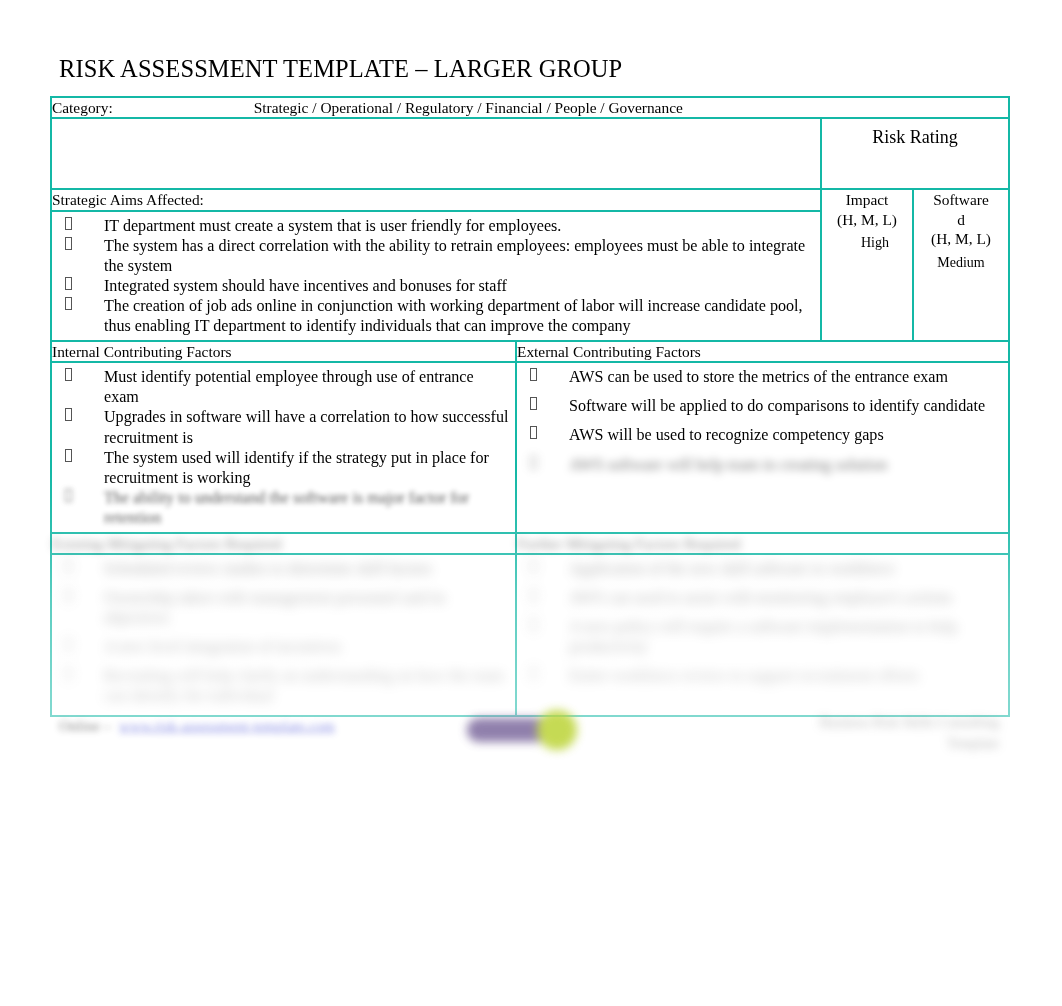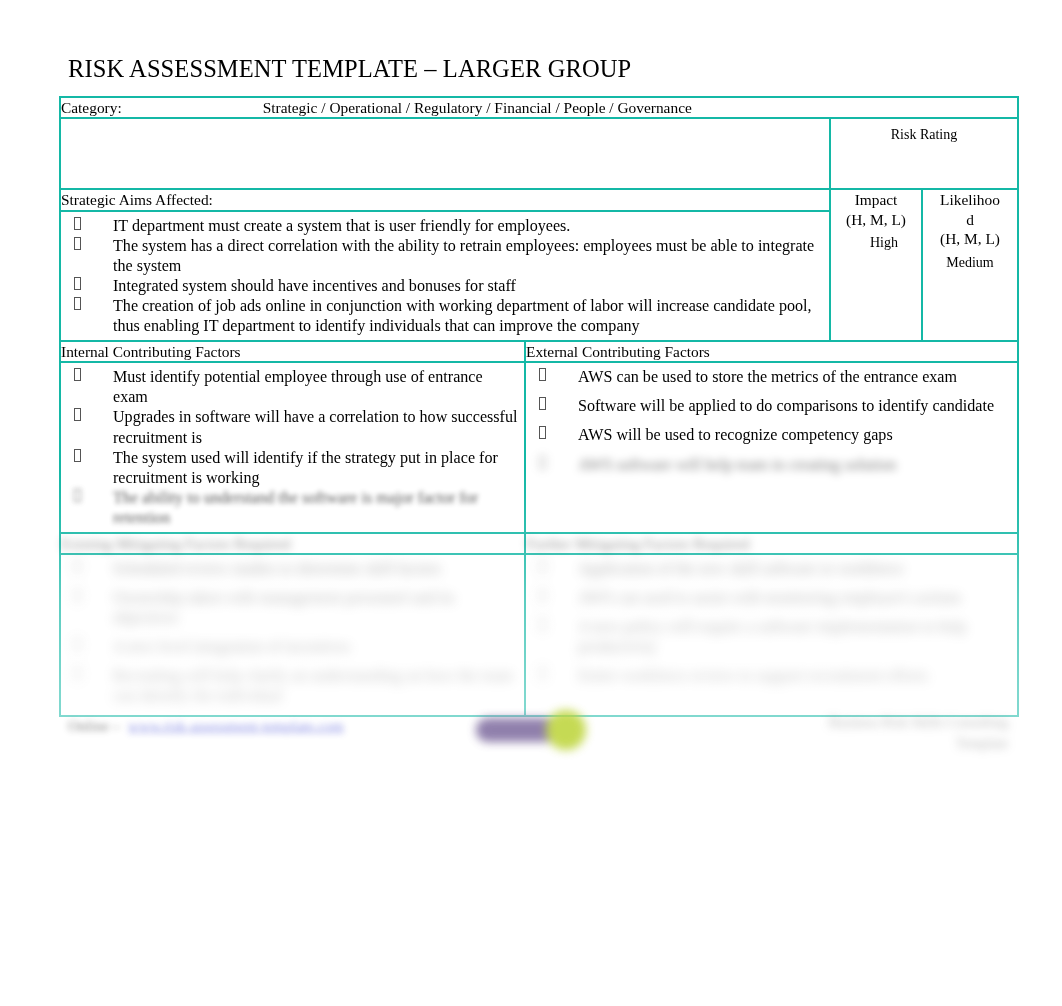--- a/index.html
+++ b/index.html
@@ -11,21 +11,21 @@
     width: 1062px;
     height: 1006px;
     position: relative;
     font-family: "Liberation Serif", "DejaVu Serif", serif;
     color: #000000;
     overflow: hidden;
   }
 
   #page {
     position: absolute;
-    left: 12px; top: 0;
+    left: 3px; top: 0;
     width: 852px;
     height: 1006px;
     background: #ffffff;
   }
 
   #doc-title {
     position: absolute;
     left: 56px;
     top: 55px;
     font-size: 24.5px;
@@ -91,21 +91,21 @@
     display: inline-block;
     box-sizing: border-box;
   }
 
   .aims-list { padding: 2px 8px 6px 2px; }
   .factor-list { padding: 4px 6px 6px 2px; }
 
   
   .rr-title {
     text-align: center;
-    font-size: 14px;
+    font-size: 18px;
     padding: 7px 0 5px 0;
   }
   .rr-head {
     text-align: center;
     font-size: 15.4px;
     line-height: 1.25;
     padding: 4px 2px 0 2px;
   }
   .rr-val {
     font-size: 14px;
@@ -215,21 +215,21 @@
     </tr>
 
     <tr>
       <td class="section-head" colspan="2">Strategic Aims Affected:</td>
       <td class="rr-head" rowspan="2">
         <div>Impact</div>
         <div>(H, M, L)</div>
         <div class="rr-val impact">High</div>
       </td>
       <td class="rr-head" rowspan="2">
-        <div>Likelihoo</div>
+        <div>Software</div>
         <div>d</div>
         <div>(H, M, L)</div>
         <div class="rr-val likeli">Medium</div>
       </td>
     </tr>
 
     <tr>
       <td class="aims-list" colspan="2">
         <ul class="wd tight">
           <li>

